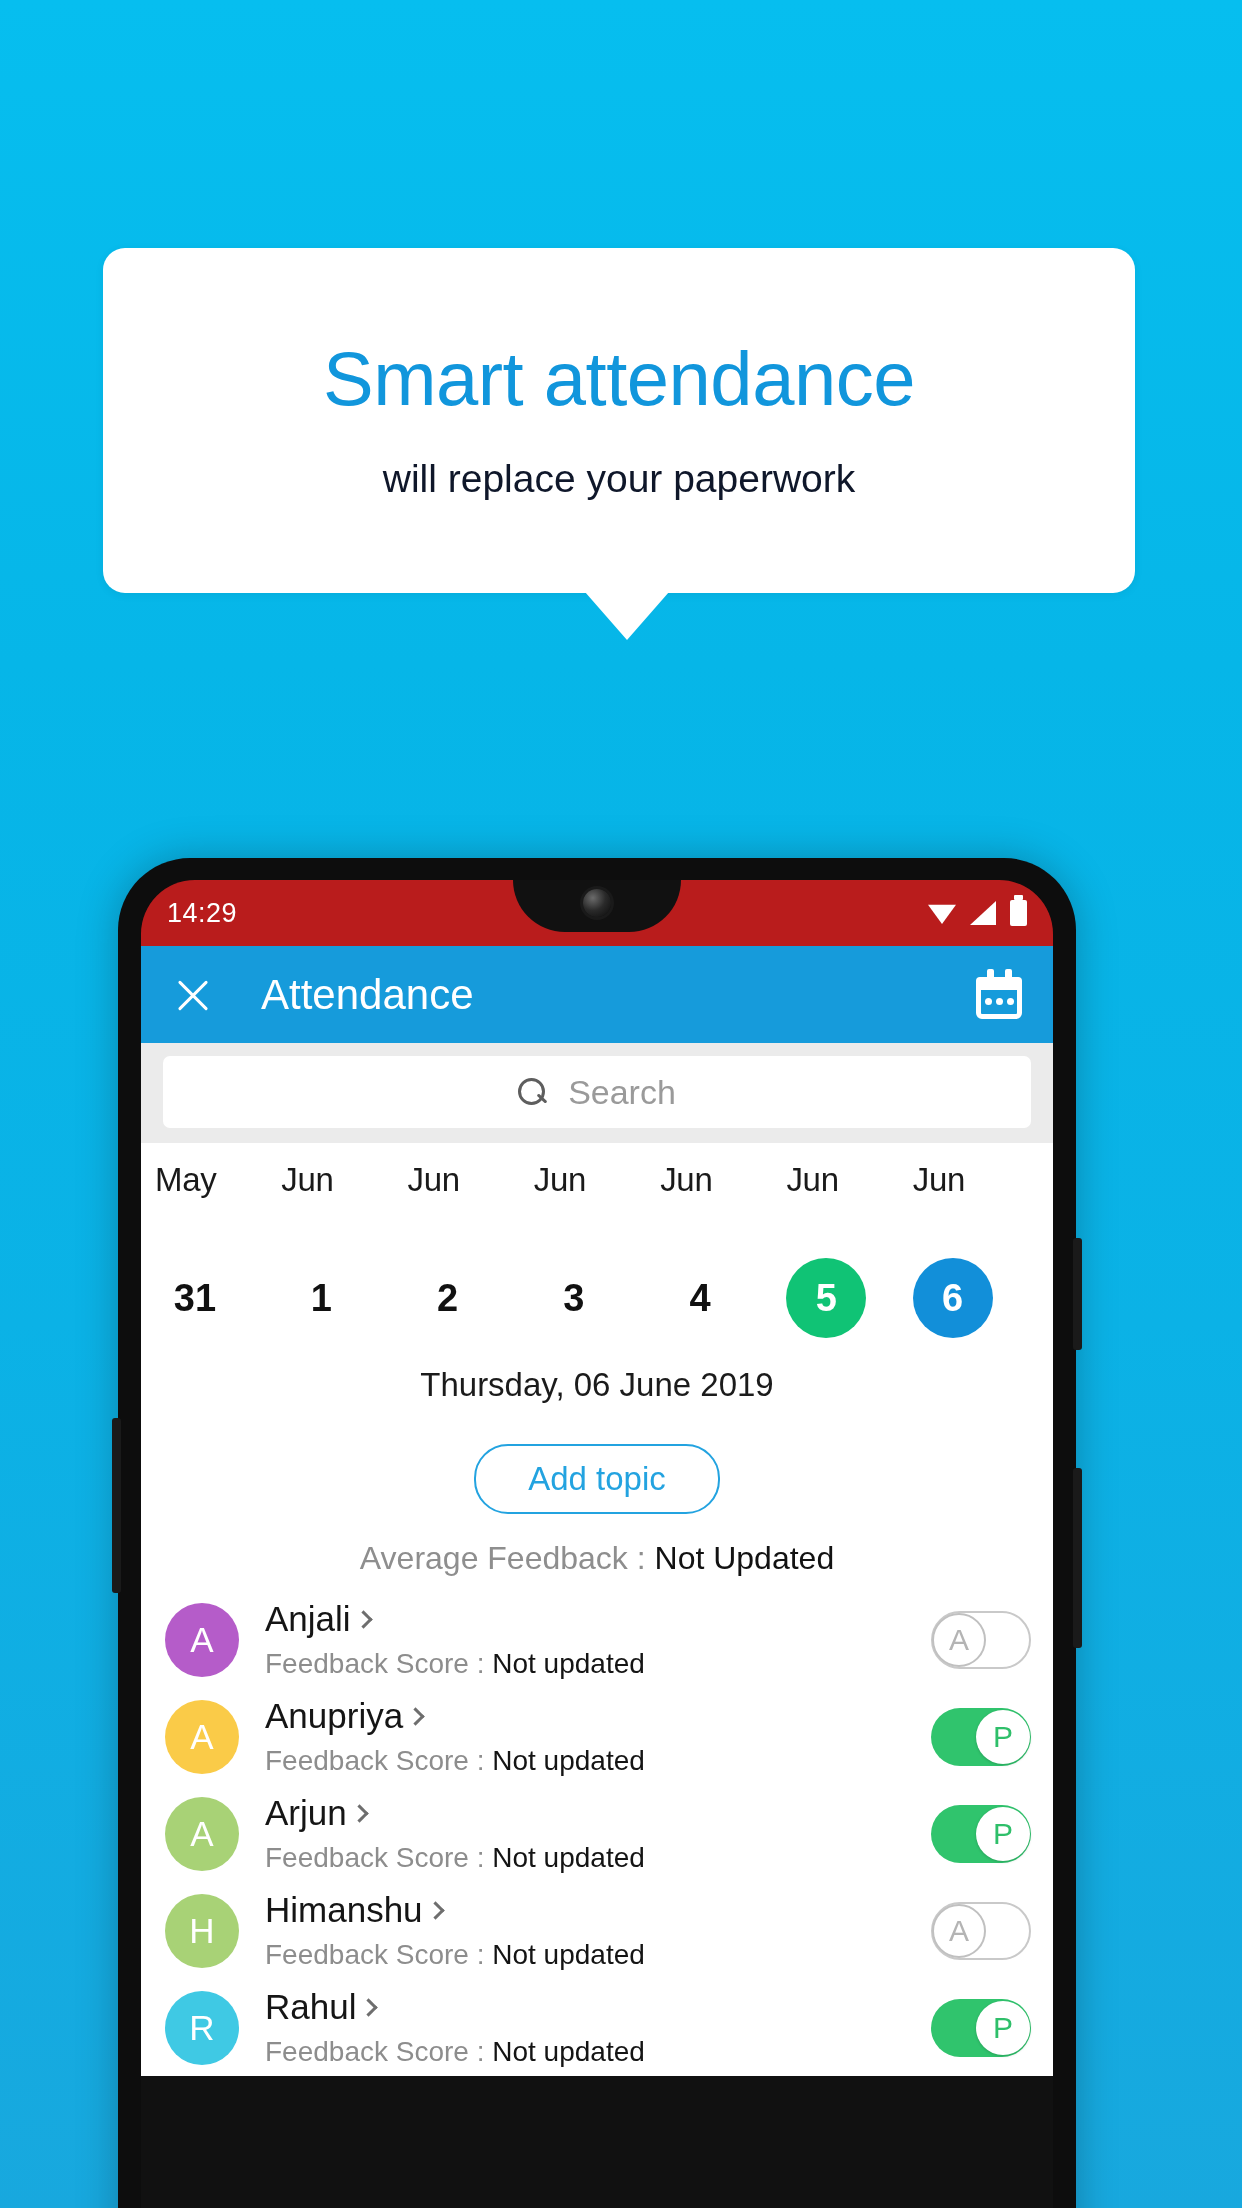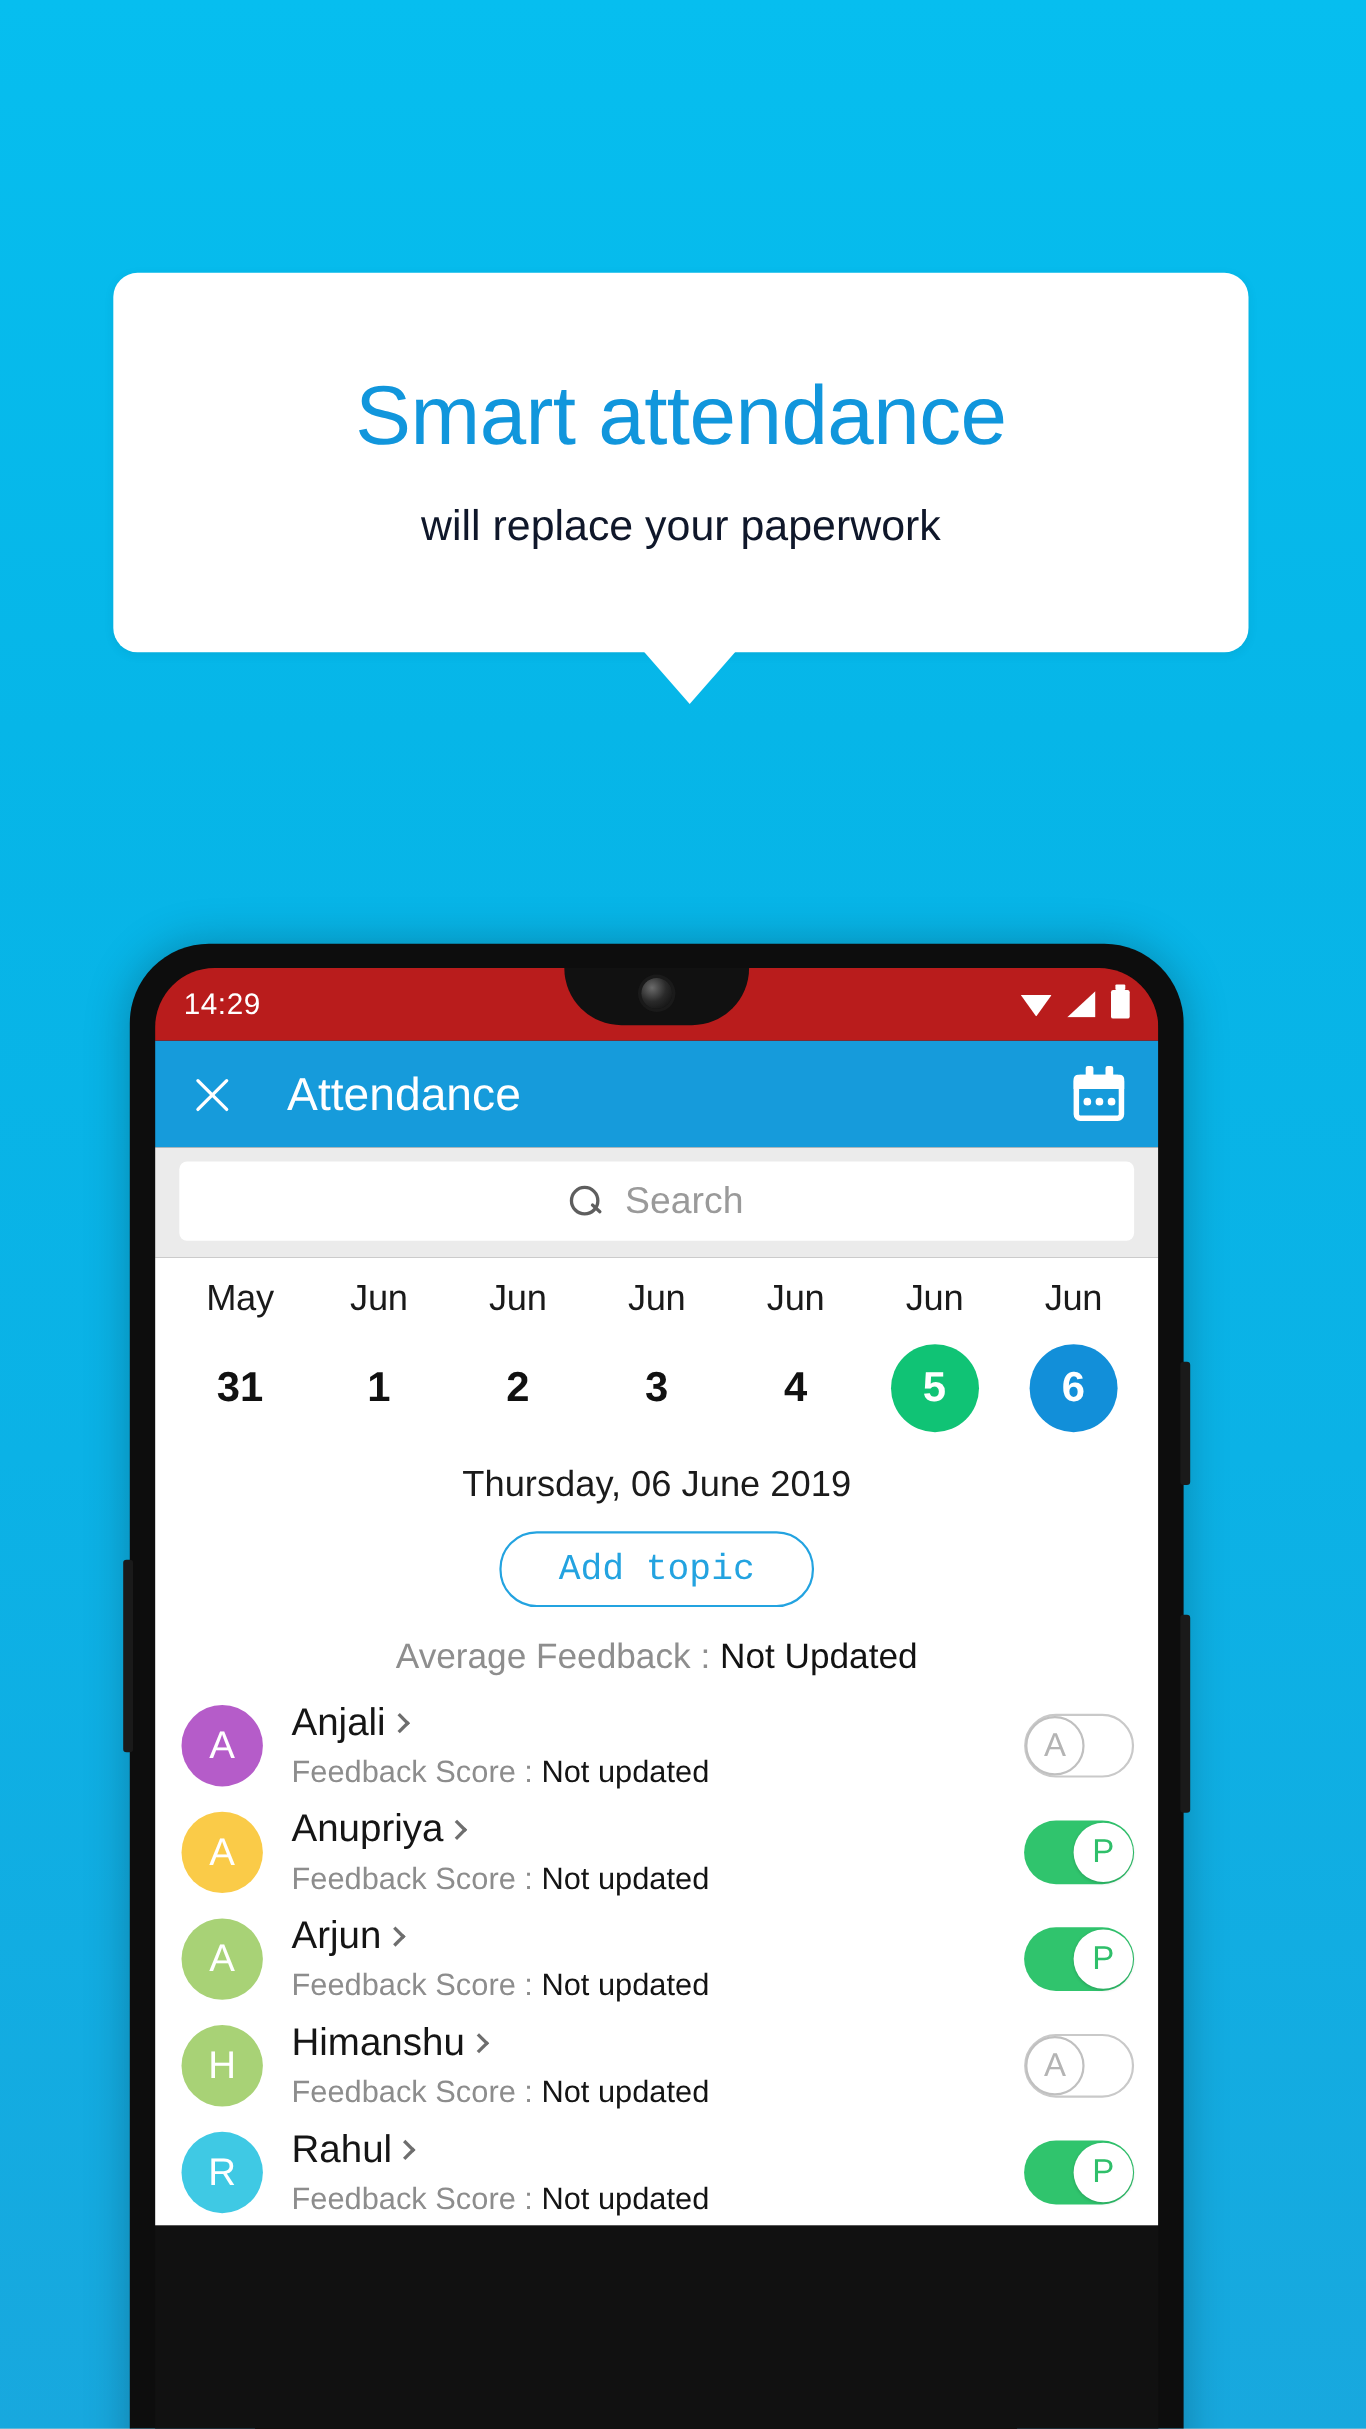--- a/index.html
+++ b/index.html
@@ -218,22 +218,23 @@
 
   
   #content { background: #fff; }
 
   #date-strip {
     display: flex;
     padding: 18px 14px 4px 14px;
   }
   .date-cell {
     flex: 1 1 0;
-    display: flex; flex-direction: column; align-items: center;
+    display: flex; flex-direction: column; align-items: flex-start;
     cursor: pointer;
+    gap: 36px;
   }
   .date-mon {
     font-size: 33px; color: #1a1a1a; font-weight: 400;
     letter-spacing: -0.3px;
   }
   .date-num {
     margin-top: 23px;
     width: 80px; height: 80px;
     display: flex; align-items: center; justify-content: center;
     font-size: 38px; font-weight: 700; color: #111;
@@ -249,22 +250,23 @@
     margin-top: 24px;
   }
   #add-topic-row { display: flex; justify-content: center; margin-top: 24px; }
   #add-topic-btn {
     border: 2px solid #23A3E0;
     color: #23A3E0;
     background: #fff;
     border-radius: 34px;
     padding: 14px 52px;
     font-size: 33px;
-    font-family: Liberation Mono, monospace;
+    font-family: Liberation Sans, sans-serif;
     cursor: pointer;
+    margin-top: 16px;
   }
   #avg-feedback {
     text-align: center;
     margin-top: 26px;
     font-size: 32px;
   }
   #avg-label { color: #8e8e8e; }
   #avg-value { color: #121212; }
 
   

